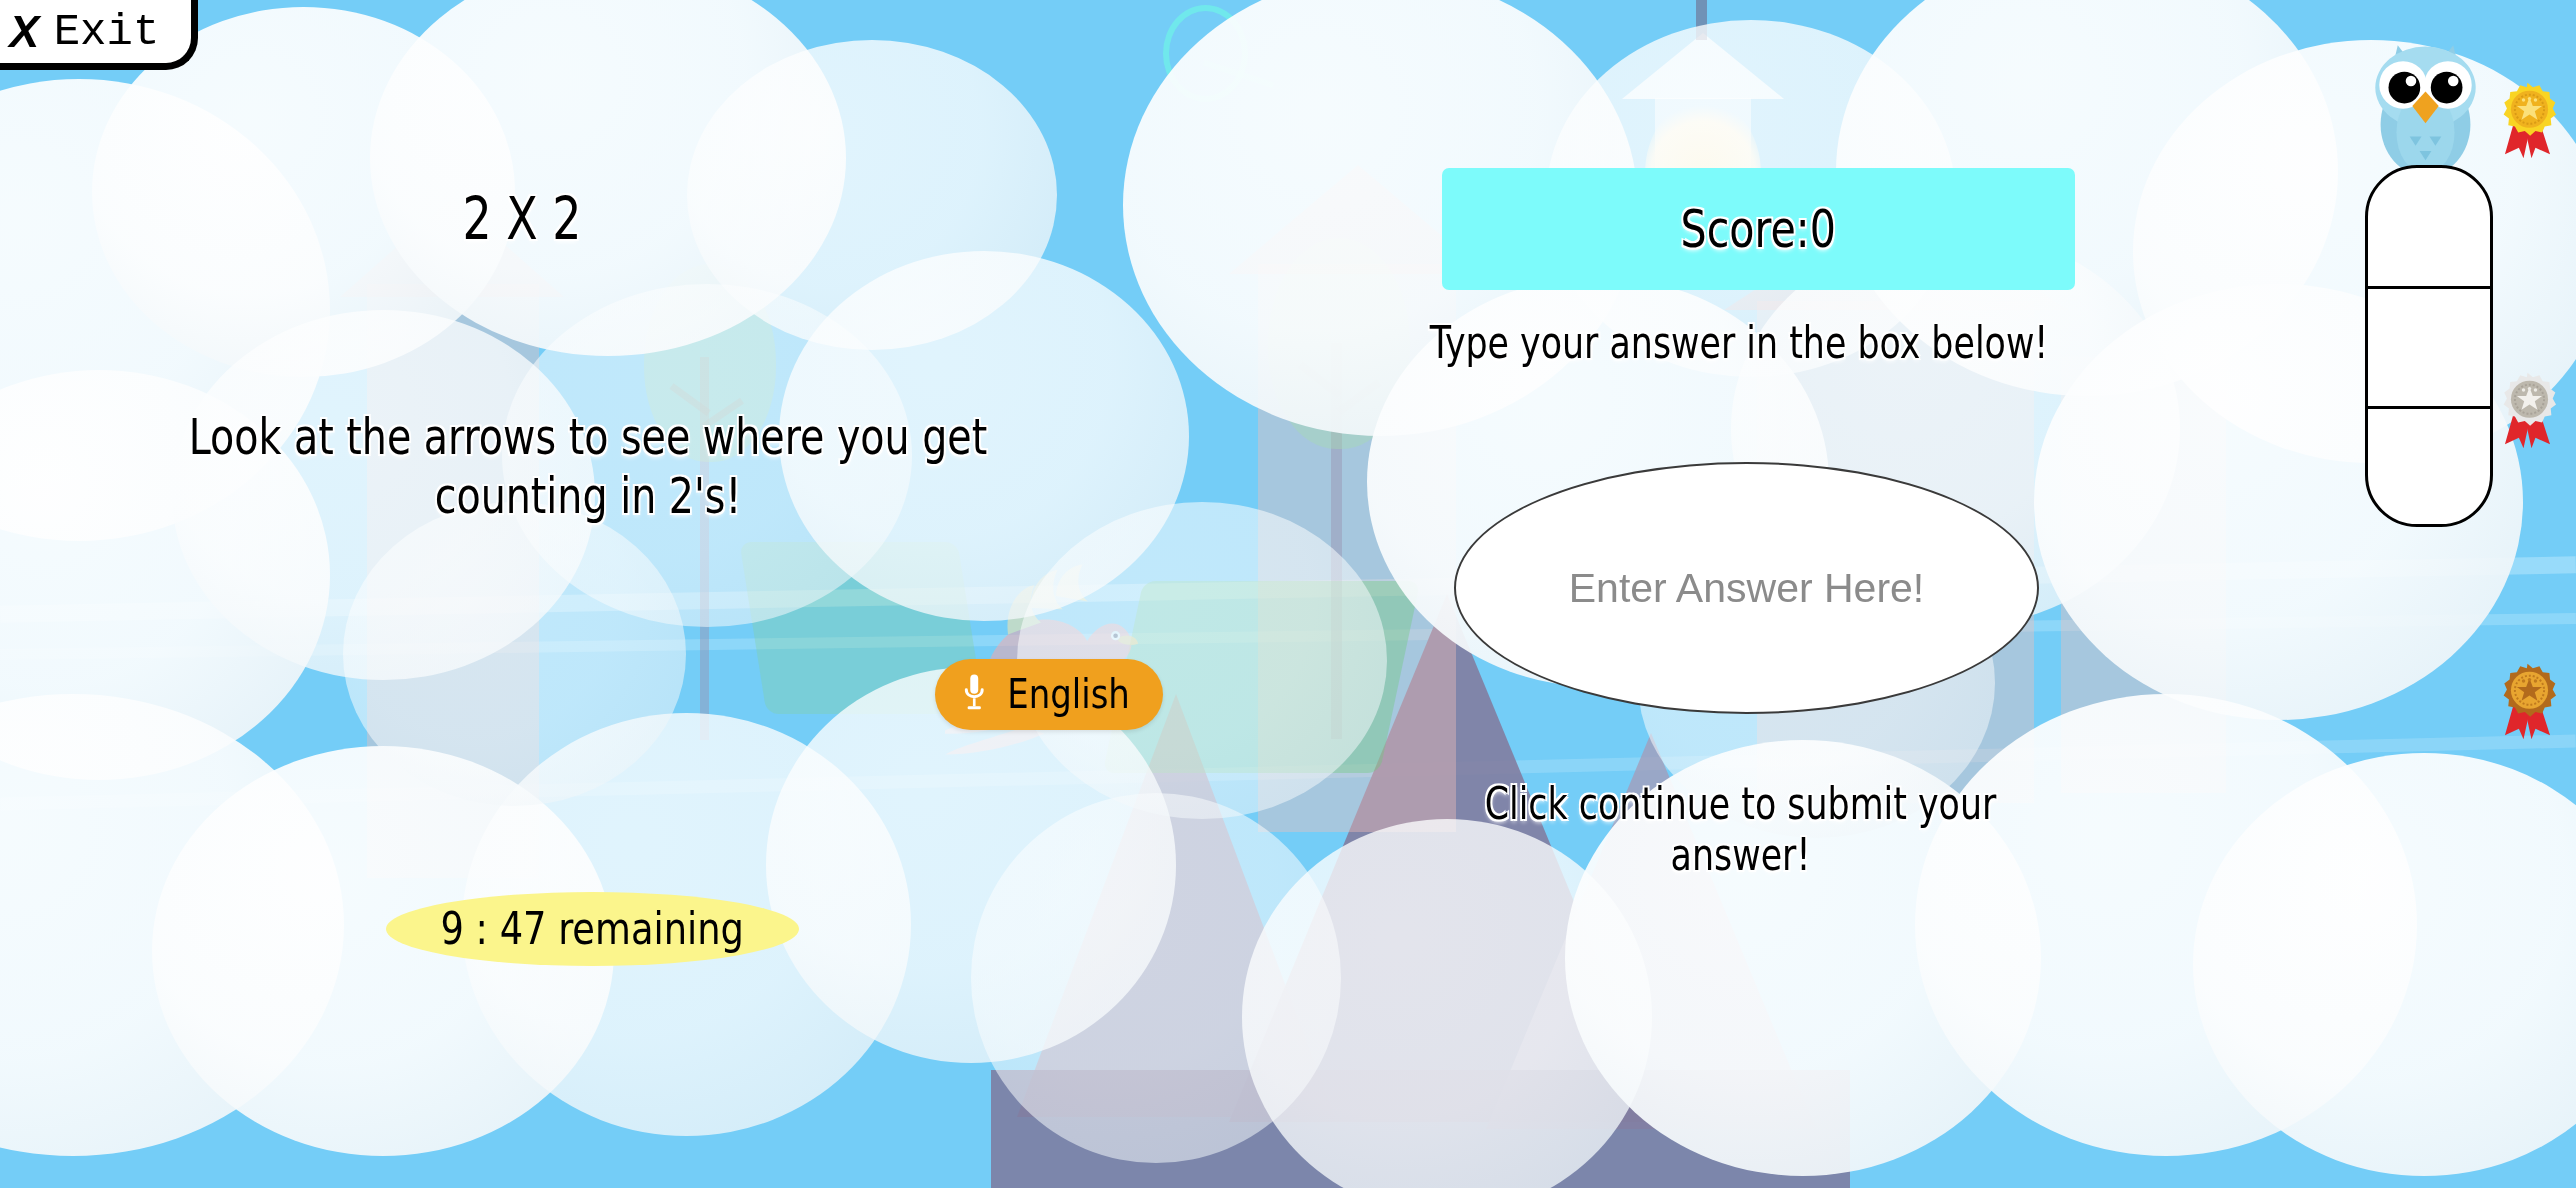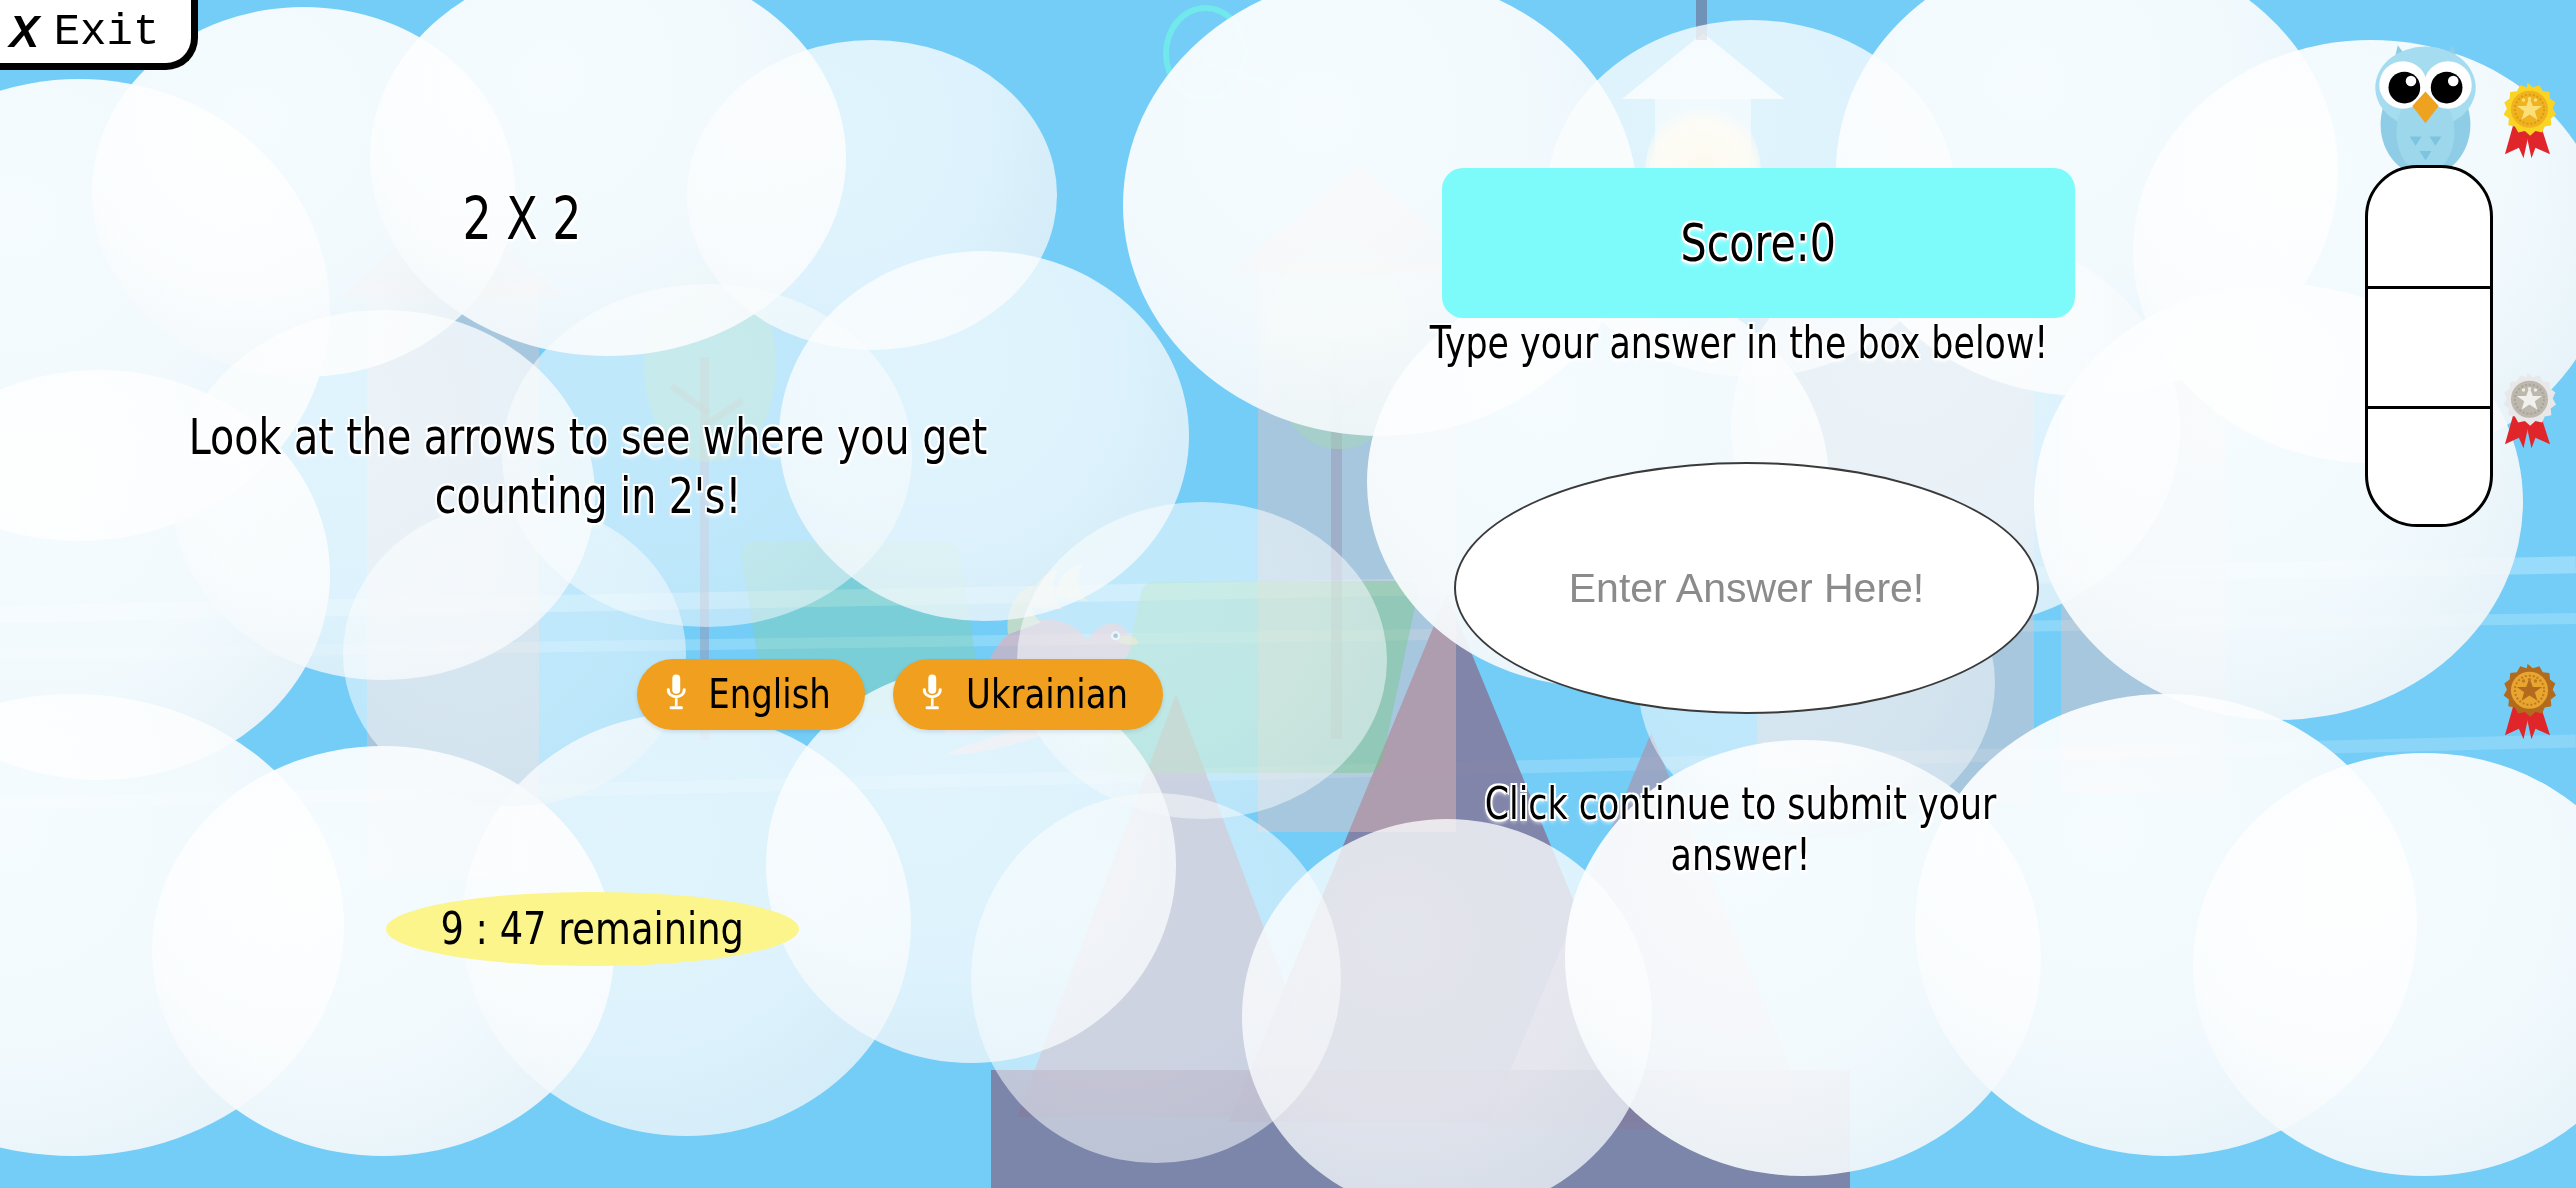--- a/index.html
+++ b/index.html
@@ -213,23 +213,23 @@
     color: #000;
     line-height: 1;
     transform: scaleX(.93);
     white-space: nowrap;
   }
 
   
   #score-box {
     position: absolute;
     left: 1442px; top: 168px;
-    width: 633px; height: 150px;
+    width: 633px; height: 122px;
     background: #7DFBFB;
-    border-radius: 21px;
+    border-radius: 7px;
     display: flex;
     align-items: center;
     justify-content: center;
     z-index: 25;
   }
   #score-text {
     font-size: 52px;
     line-height: 1;
   }
 
@@ -443,31 +443,20 @@
         <svg width="22.5" height="40" viewBox="0 0 34 60">
           <rect x="11" y="2" width="12" height="29" rx="6" fill="#ffffff"></rect>
           <path d="M5 25 C5 39 29 39 29 25" stroke="#ffffff" stroke-width="4.5" fill="none" stroke-linecap="round"></path>
           <rect x="15" y="38" width="4" height="12" fill="#ffffff"></rect>
           <rect x="7" y="50" width="20" height="4.5" rx="2" fill="#ffffff"></rect>
         </svg>
       </span>
       <span class="lang-label">English</span>
     </button>
 
-    <button class="lang-button">
-      <span class="mic-icon">
-        <svg width="22.5" height="40" viewBox="0 0 34 60">
-          <rect x="11" y="2" width="12" height="29" rx="6" fill="#ffffff"></rect>
-          <path d="M5 25 C5 39 29 39 29 25" stroke="#ffffff" stroke-width="4.5" fill="none" stroke-linecap="round"></path>
-          <rect x="15" y="38" width="4" height="12" fill="#ffffff"></rect>
-          <rect x="7" y="50" width="20" height="4.5" rx="2" fill="#ffffff"></rect>
-        </svg>
-      </span>
-      <span class="lang-label">Ukrainian</span>
-    </button>
   </div>
 
   <div id="timer-pill">
     <span id="timer-text">9 : 47 remaining</span>
   </div>
 
   <div id="score-box">
     <span id="score-text" class="comic">Score:0</span>
   </div>
 

